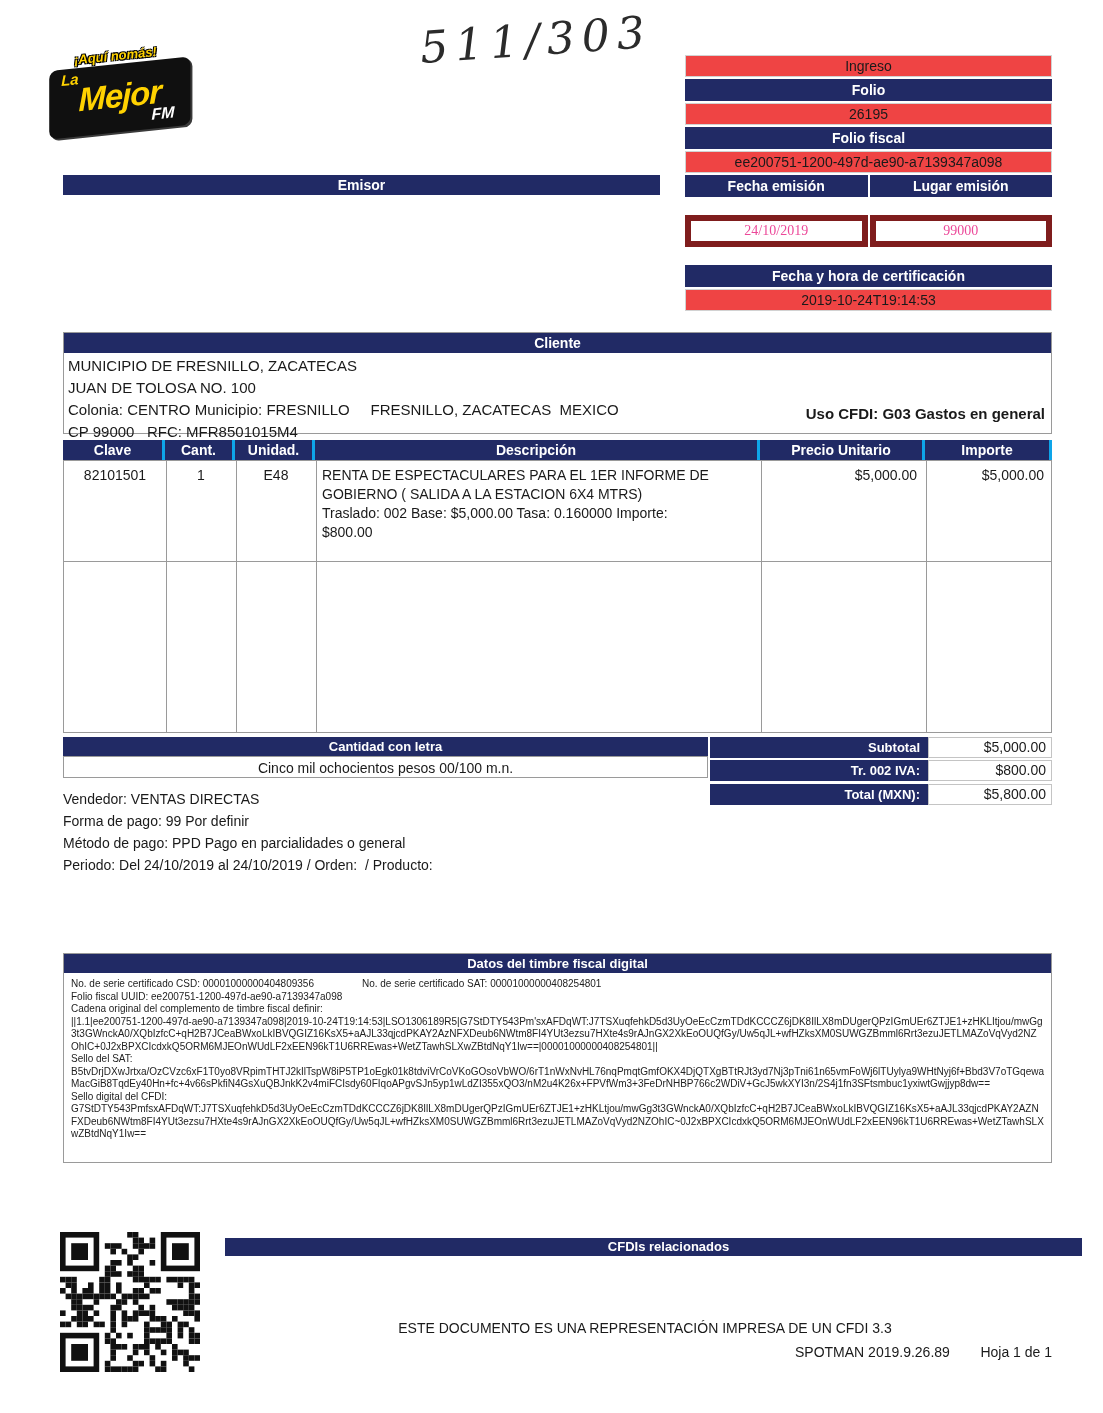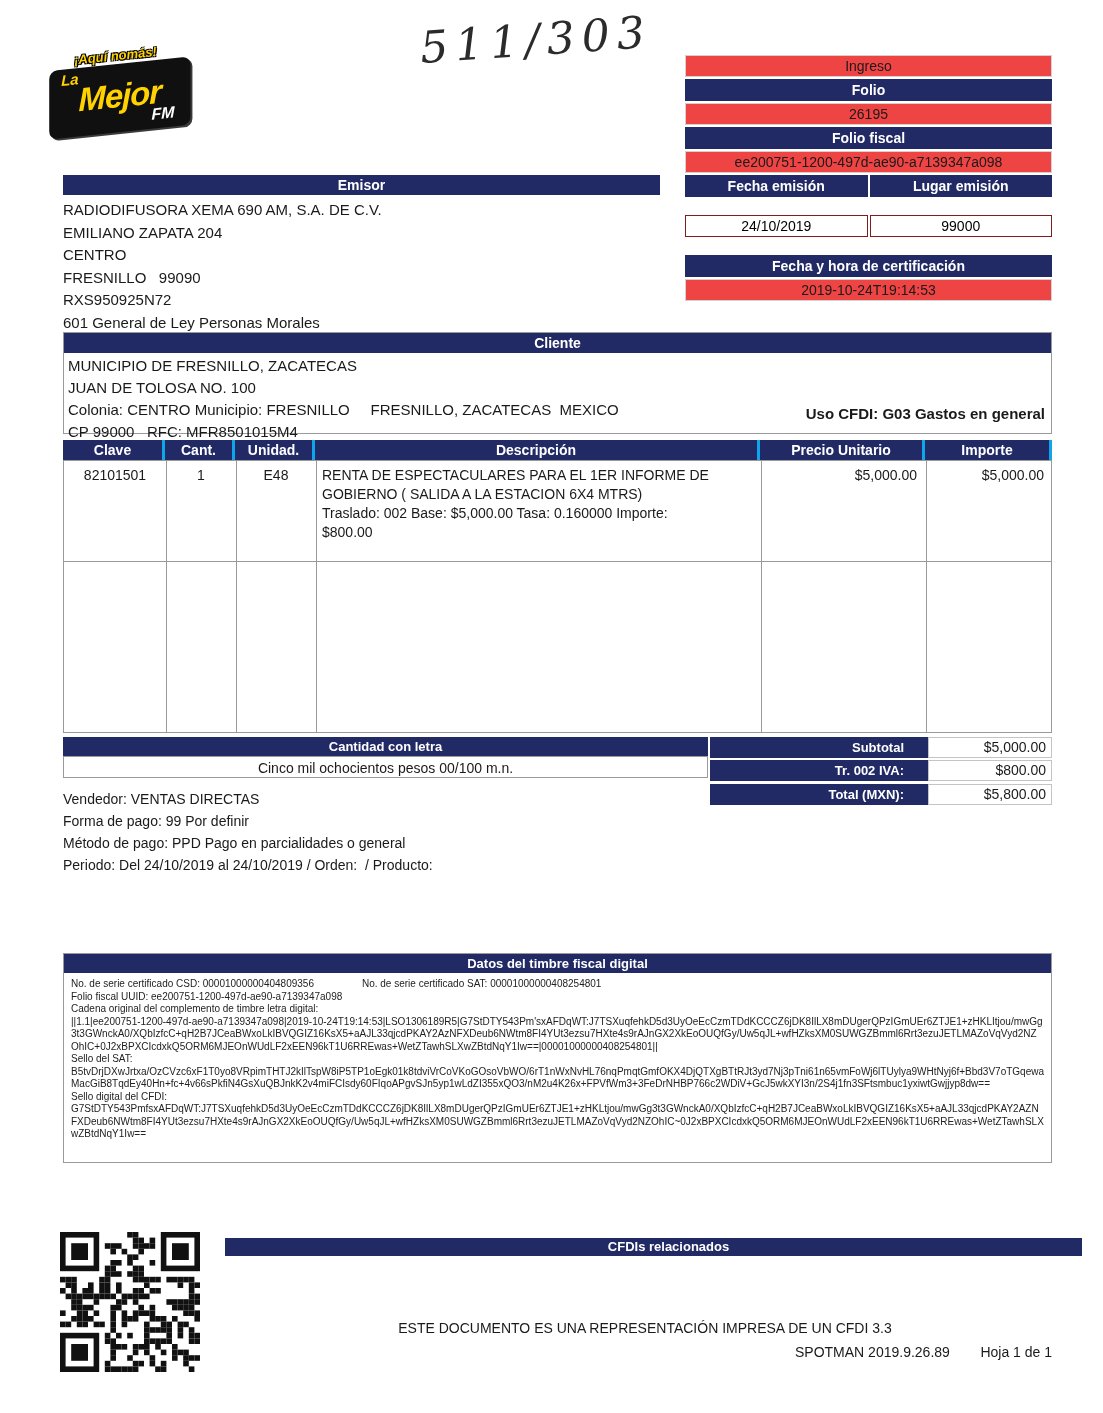--- a/index.html
+++ b/index.html
@@ -25,21 +25,21 @@
               margin-top:11px;letter-spacing:-1px;}
   .logo-fm{font-style:italic;font-weight:bold;font-size:16px;color:#fff;text-align:right;
            line-height:1;margin-top:-2px;padding-right:8px;}
 
   
   .htable{position:absolute;left:685px;top:55px;width:367px;font-size:14px;}
   .hrow{height:22px;line-height:22px;text-align:center;margin-bottom:2px;}
   .hrow.val{background:#ef4444;border:1px solid #d2d2d2;height:20px;line-height:20px;}
   .split{display:flex;gap:2px;margin-bottom:18px;}
   .split>div{flex:1;height:22px;line-height:22px;text-align:center;}
-  .split>div.valcell{background:#fff;border:1px solid #7f1d1d;height:20px;line-height:20px;font-weight:normal;color:#000000;}
+  .split>div.valcell{background:#fff;border:6px solid #7f1d1d;height:20px;line-height:20px;font-weight:normal;color:#ec4899;font-family:Liberation Serif, serif;}
 
   .bar{position:absolute;height:20px;line-height:20px;text-align:center;font-weight:bold;font-size:14px;}
   .emisor-bar{left:63px;top:175px;width:597px;}
   .emisor-lines{position:absolute;left:63px;top:199px;font-size:15px;line-height:22.5px;}
   .emisor-lines div,.cliente-lines div,.pay-lines div{white-space:pre-wrap;}
 
   .cliente-box{position:absolute;left:63px;top:332px;width:989px;height:102px;
                border:1px solid #9a9a9a;box-sizing:border-box;}
   .cliente-bar{height:20px;line-height:20px;text-align:center;font-weight:bold;font-size:14px;}
   .cliente-lines{position:absolute;left:4px;top:22px;font-size:15px;line-height:22px;}
@@ -62,21 +62,21 @@
   .cell-precio{left:697px;width:156px;top:6px;text-align:right;}
   .cell-importe{left:862px;width:118px;top:6px;text-align:right;}
 
   
   .cletra-bar{left:63px;top:737px;width:645px;height:19px;line-height:19px;font-size:13px;}
   .cletra-val{position:absolute;left:63px;top:756px;width:645px;height:22px;line-height:22px;
               border:1px solid #9a9a9a;box-sizing:border-box;text-align:center;font-size:14px;}
 
   
   .trow{position:absolute;left:710px;width:342px;height:21px;display:flex;}
-  .tlabel{width:218px;text-align:right;padding-right:24px;line-height:21px;font-size:13px;box-sizing:border-box;}
+  .tlabel{width:218px;text-align:right;padding-right:8px;line-height:21px;font-size:13px;box-sizing:border-box;}
   .tvalue{flex:1;text-align:right;padding-right:5px;line-height:19px;font-size:14px;
           border:1px solid #c4c4c4;background:#fff;}
 
   .pay-lines{position:absolute;left:63px;top:788px;font-size:14px;line-height:22px;}
 
   
   .timbre-box{position:absolute;left:63px;top:953px;width:989px;height:210px;
               border:1px solid #9a9a9a;box-sizing:border-box;}
   .timbre-bar{height:19px;line-height:19px;text-align:center;font-weight:bold;font-size:13px;}
   .timbre-content{padding:5px 7px;font-size:10px;line-height:12.5px;color:#222;}
@@ -119,28 +119,20 @@
     </div>
     <div class="split">
       <div class="valcell">24/10/2019</div>
       <div class="valcell">99000</div>
     </div>
     <div class="hrow navy">Fecha y hora de certificación</div>
     <div class="hrow val">2019-10-24T19:14:53</div>
   </div>
 
   <div class="bar navy emisor-bar">Emisor</div>
-  <div class="emisor-lines">
-    <div>RADIODIFUSORA XEMA 690 AM, S.A. DE C.V.</div>
-    <div>EMILIANO ZAPATA 204</div>
-    <div>CENTRO</div>
-    <div>FRESNILLO   99090</div>
-    <div>RXS950925N72</div>
-    <div>601 General de Ley Personas Morales</div>
-  </div>
 
   <div class="cliente-box">
     <div class="cliente-bar navy">Cliente</div>
     <div class="cliente-lines">
       <div>MUNICIPIO DE FRESNILLO, ZACATECAS</div>
       <div>JUAN DE TOLOSA NO. 100</div>
       <div>Colonia: CENTRO Municipio: FRESNILLO     FRESNILLO, ZACATECAS  MEXICO</div>
       <div>CP 99000   RFC: MFR8501015M4</div>
     </div>
     <div class="uso-cfdi">Uso CFDI: G03 Gastos en general</div>
@@ -200,21 +192,21 @@
   </div>
 
   <div class="timbre-box">
     <div class="timbre-bar navy">Datos del timbre fiscal digital</div>
     <div class="timbre-content">
       <div class="timbre-flex">
         <span>No. de serie certificado CSD: 00001000000404809356</span>
         <span>No. de serie certificado SAT: 00001000000408254801</span>
       </div>
       <div>Folio fiscal UUID: ee200751-1200-497d-ae90-a7139347a098</div>
-      <div>Cadena original del complemento de timbre letra digital:</div>
+      <div>Cadena original del complemento de timbre fiscal definir:</div>
       <div class="b64">||1.1|ee200751-1200-497d-ae90-a7139347a098|2019-10-24T19:14:53|LSO1306189R5|G7StDTY543Pm'sxAFDqWT:J7TSXuqfehkD5d3UyOeEcCzmTDdKCCCZ6jDK8IlLX8mDUgerQPzIGmUEr6ZTJE1+zHKLItjou/mwGg3t3GWnckA0/XQbIzfcC+qH2B7JCeaBWxoLkIBVQGIZ16KsX5+aAJL33qjcdPKAY2AzNFXDeub6NWtm8FI4YUt3ezsu7HXte4s9rAJnGX2XkEoOUQfGy/Uw5qJL+wfHZksXM0SUWGZBmml6Rrt3ezuJETLMAZoVqVyd2NZOhIC+0J2xBPXCIcdxkQ5ORM6MJEOnWUdLF2xEEN96kT1U6RREwas+WetZTawhSLXwZBtdNqY1Iw==|00001000000408254801||</div>
       <div>Sello del SAT:</div>
       <div class="b64">B5tvDrjDXwJrtxa/OzCVzc6xF1T0yo8VRpimTHTJ2kIlTspW8iP5TP1oEgk01k8tdviVrCoVKoGOsoVbWO/6rT1nWxNvHL76nqPmqtGmfOKX4DjQTXgBTtRJt3yd7Nj3pTni61n65vmFoWj6lTUylya9WHtNyj6f+Bbd3V7oTGqewaMacGiB8TqdEy40Hn+fc+4v66sPkfiN4GsXuQBJnkK2v4miFCIsdy60FIqoAPgvSJn5yp1wLdZI355xQO3/nM2u4K26x+FPVfWm3+3FeDrNHBP766c2WDiV+GcJ5wkXYI3n/2S4j1fn3SFtsmbuc1yxiwtGwjjyp8dw==</div>
       <div>Sello digital del CFDI:</div>
       <div class="b64">G7StDTY543PmfsxAFDqWT:J7TSXuqfehkD5d3UyOeEcCzmTDdKCCCZ6jDK8IlLX8mDUgerQPzIGmUEr6ZTJE1+zHKLtjou/mwGg3t3GWnckA0/XQbIzfcC+qH2B7JCeaBWxoLkIBVQGIZ16KsX5+aAJL33qjcdPKAY2AZNFXDeub6NWtm8FI4YUt3ezsu7HXte4s9rAJnGX2XkEoOUQfGy/Uw5qJL+wfHZksXM0SUWGZBmml6Rrt3ezuJETLMAZoVqVyd2NZOhIC~0J2xBPXCIcdxkQ5ORM6MJEOnWUdLF2xEEN96kT1U6RREwas+WetZTawhSLXwZBtdNqY1Iw==</div>
     </div>
   </div>
 
   <div class="qr"><svg width="140" height="140" viewBox="0 0 140 140" xmlns="http://www.w3.org/2000/svg">
         <rect x="0" y="0" width="140" height="140" fill="#ffffff"></rect>

